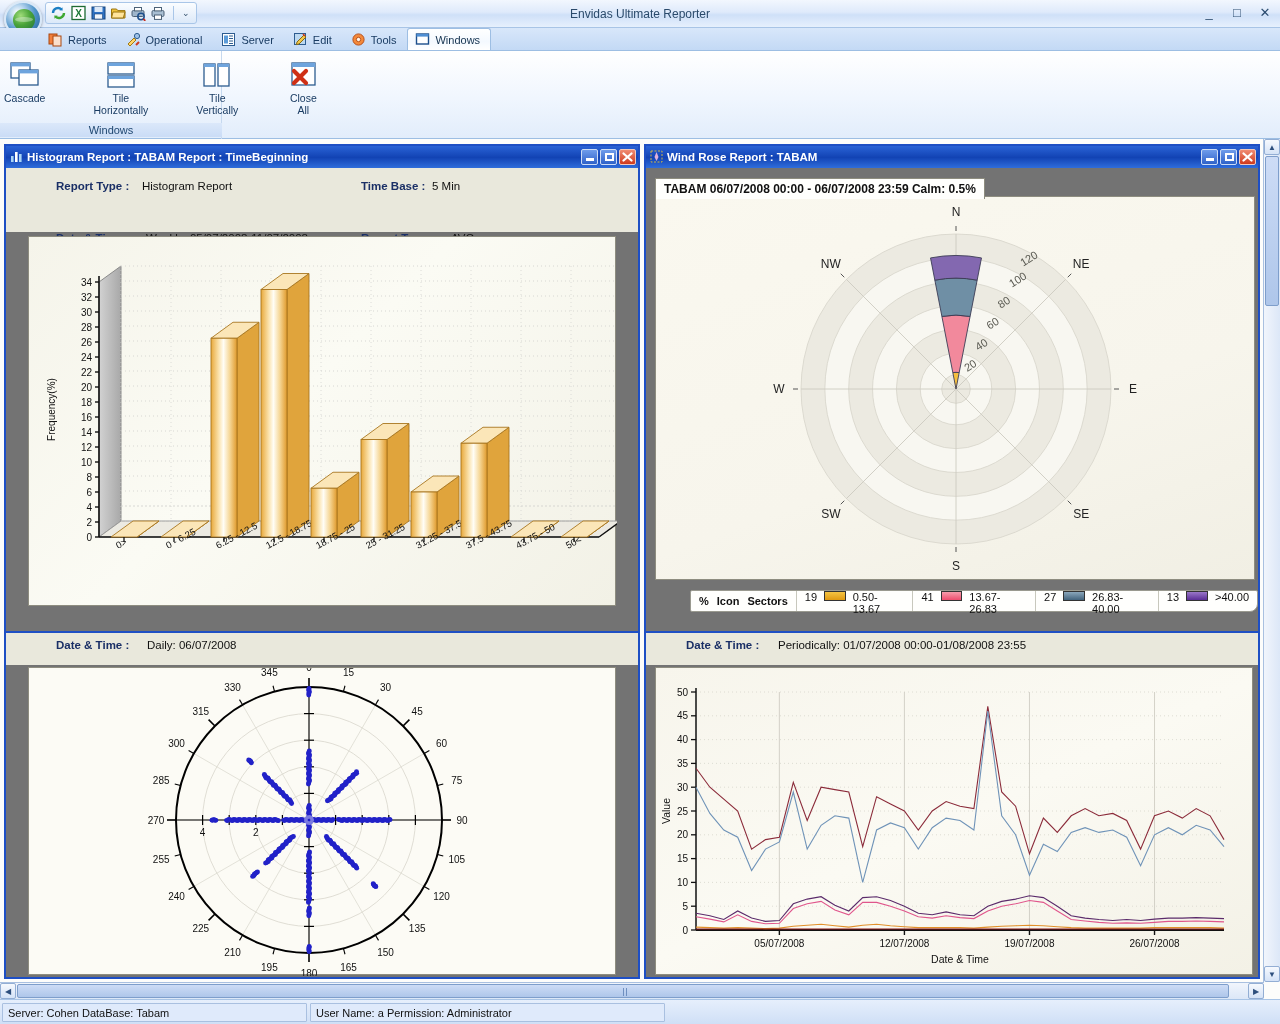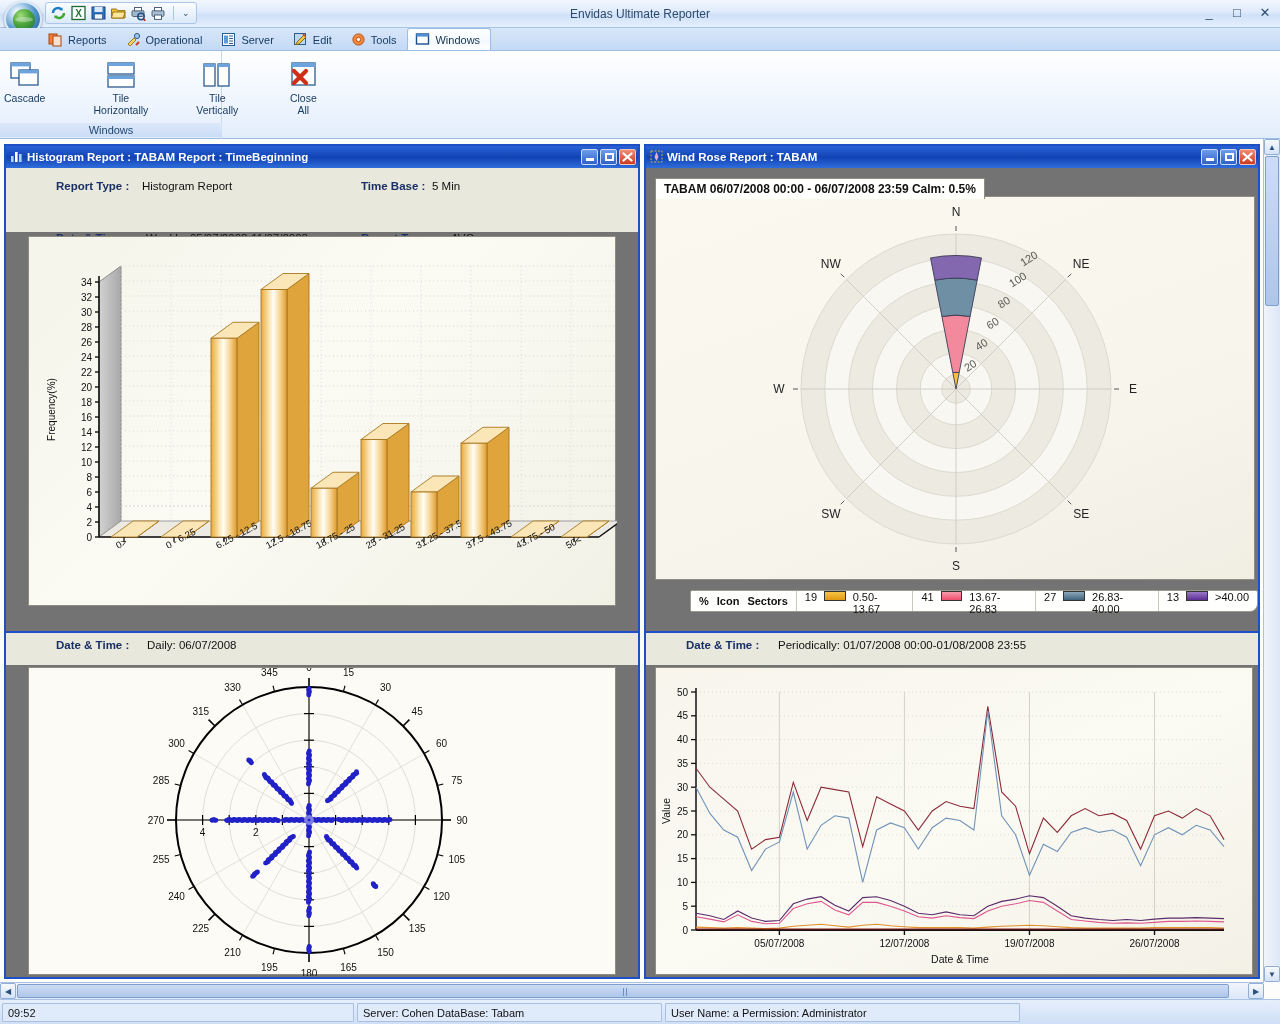--- a/index.html
+++ b/index.html
@@ -1401,18 +1401,17 @@
       <div class="sb-btn" style="left:0; top:0; width:16px; height:16px;">◀</div>
       <div class="sb-thumb" style="left:17px; top:1px; width:1212px; height:14px;">
         <div style="position:absolute;left:50%;top:3px;width:1px;height:8px;background:#6f8fc0;"></div>
         <div style="position:absolute;left:calc(50% + 3px);top:3px;width:1px;height:8px;background:#6f8fc0;"></div>
       </div>
       <div class="sb-btn" style="right:0; top:0; width:16px; height:16px;">▶</div>
     </div>
   </div>
 
   <div class="statusbar">
-    <div class="sb-cell" style="width:352px;">09:52</div>
     <div class="sb-cell" style="width:305px;">Server: Cohen DataBase: Tabam</div>
     <div class="sb-cell" style="width:355px;">User Name: a Permission: Administrator</div>
   </div>
 
 </div>
 
 </body></html>

